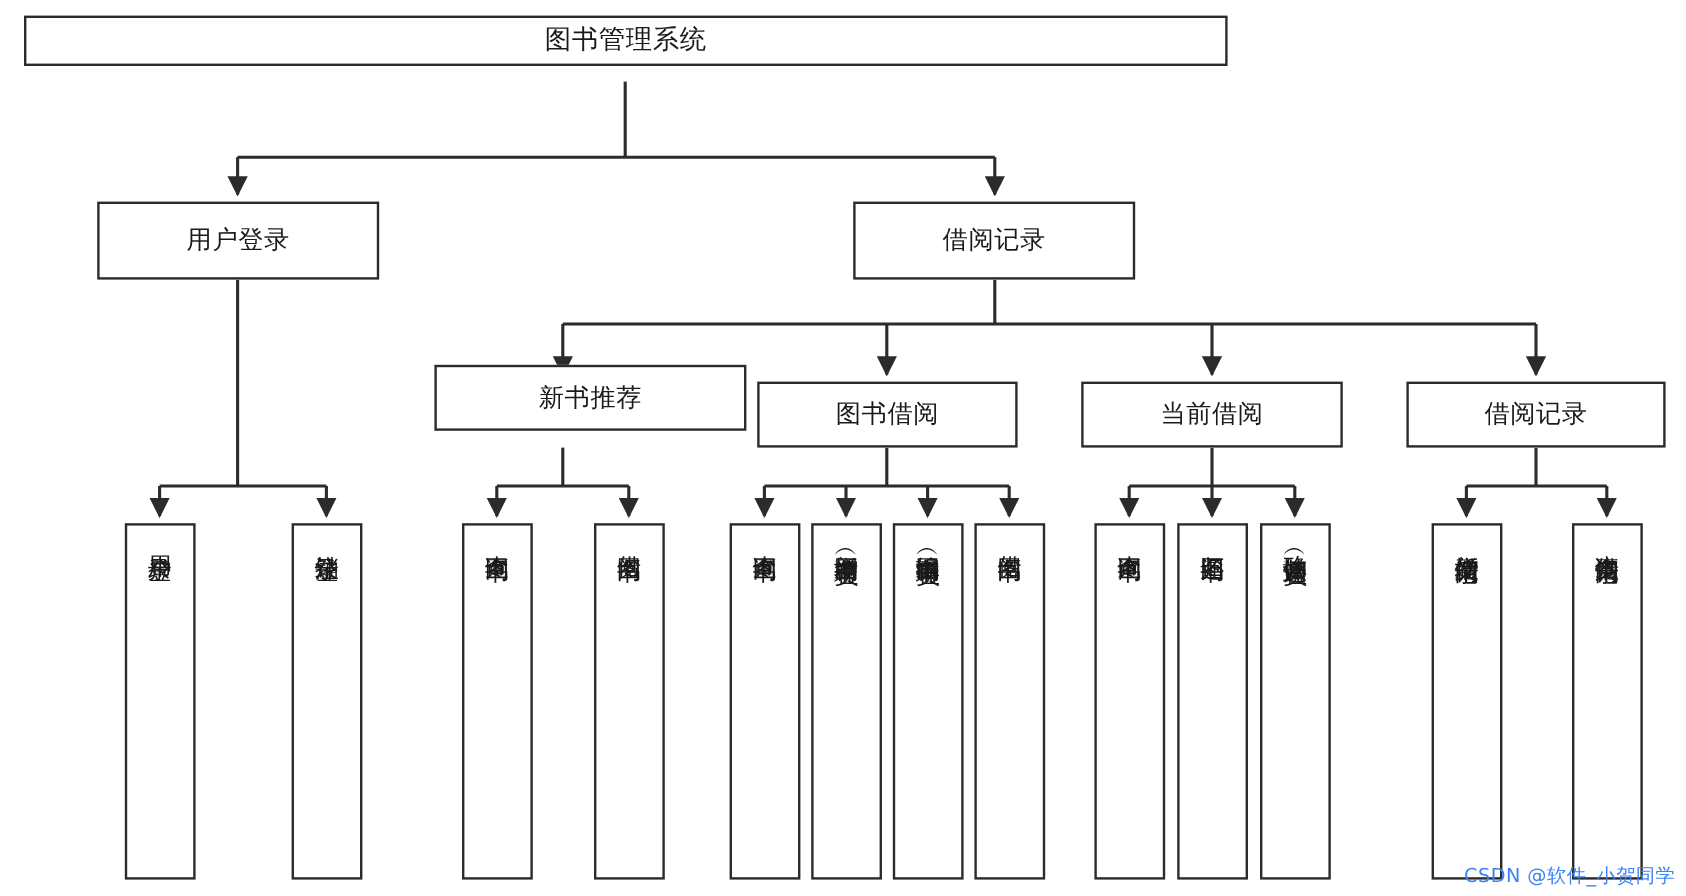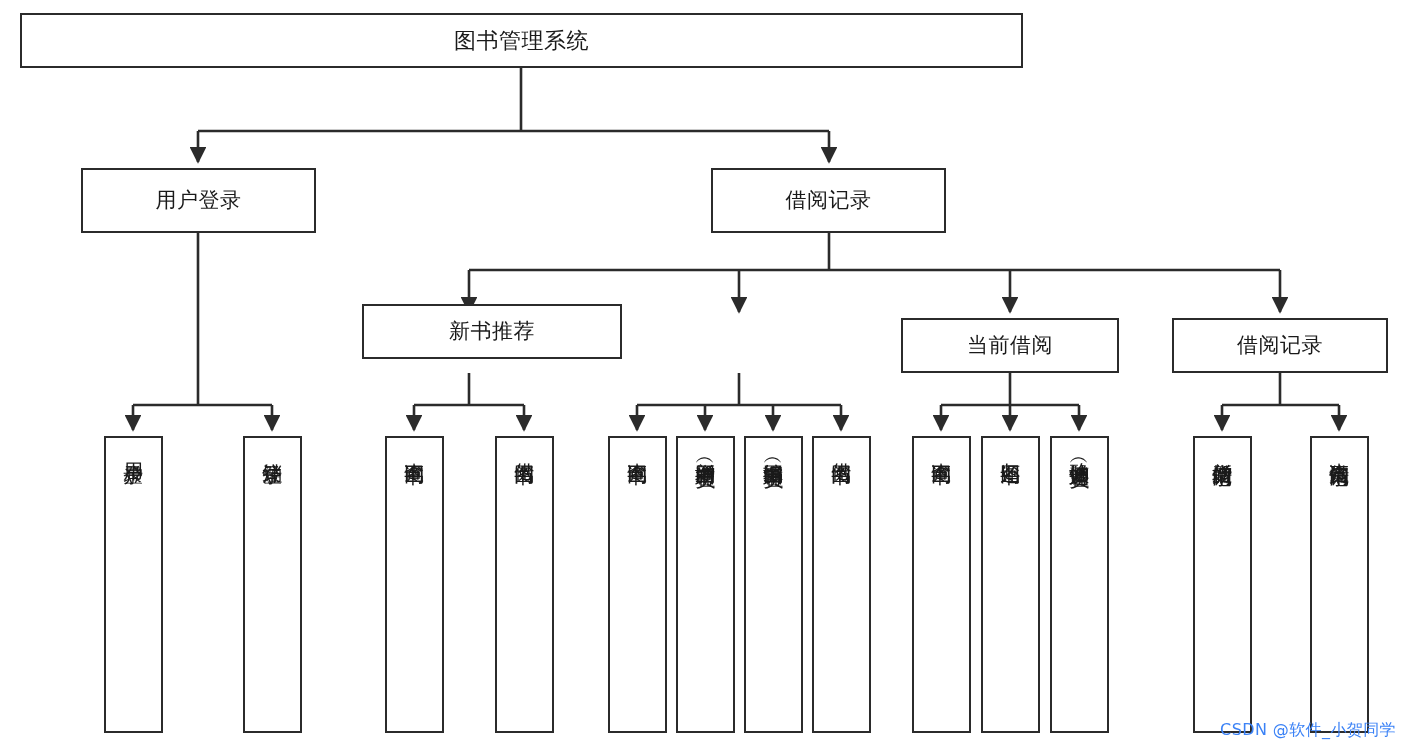--- a/index.html
+++ b/index.html
@@ -123,34 +123,37 @@
       <path d="M 1010 405 L 1010 430" marker-end="url(#arrow)"></path>
       <path d="M 1079 405 L 1079 430" marker-end="url(#arrow)"></path>
 
       <path d="M 1280 373 L 1280 405"></path>
       <path d="M 1222 405 L 1339 405"></path>
       <path d="M 1222 405 L 1222 430" marker-end="url(#arrow)"></path>
       <path d="M 1339 405 L 1339 430" marker-end="url(#arrow)"></path>
     </g>
   </svg>
 
-  <div class="node root horizontal" style="left:20px; top:13px; width:1003px; height:55px;">
+  <div class="node root horizontal" style="left:20px; top:13px; width:1003px; height:42px;">
     <span class="node-label">图书管理系统</span>
   </div>
 
   <div class="node horizontal" style="left:81px; top:168px; width:235px; height:65px;">
     <span class="node-label">用户登录</span>
   </div>
   <div class="node horizontal" style="left:711px; top:168px; width:235px; height:65px;">
     <span class="node-label">借阅记录</span>
   </div>
 
   <div class="node horizontal" style="left:362px; top:304px; width:260px; height:55px;">
     <span class="node-label">新书推荐</span>
   </div>
+  <div class="node horizontal" style="left:631px; top:318px; width:217px; height:55px;">
+    <span class="node-label">图书借阅</span>
+  </div>
   <div class="node horizontal" style="left:1172px; top:318px; width:216px; height:55px;">
     <span class="node-label">借阅记录</span>
   </div>
   <div class="node horizontal" style="left:901px; top:318px; width:218px; height:55px;">
     <span class="node-label">当前借阅</span>
   </div>
 
   <div class="node vertical" style="left:104px; top:436px; width:59px; height:297px;">
     <span class="node-label">用户登录</span>
   </div>

